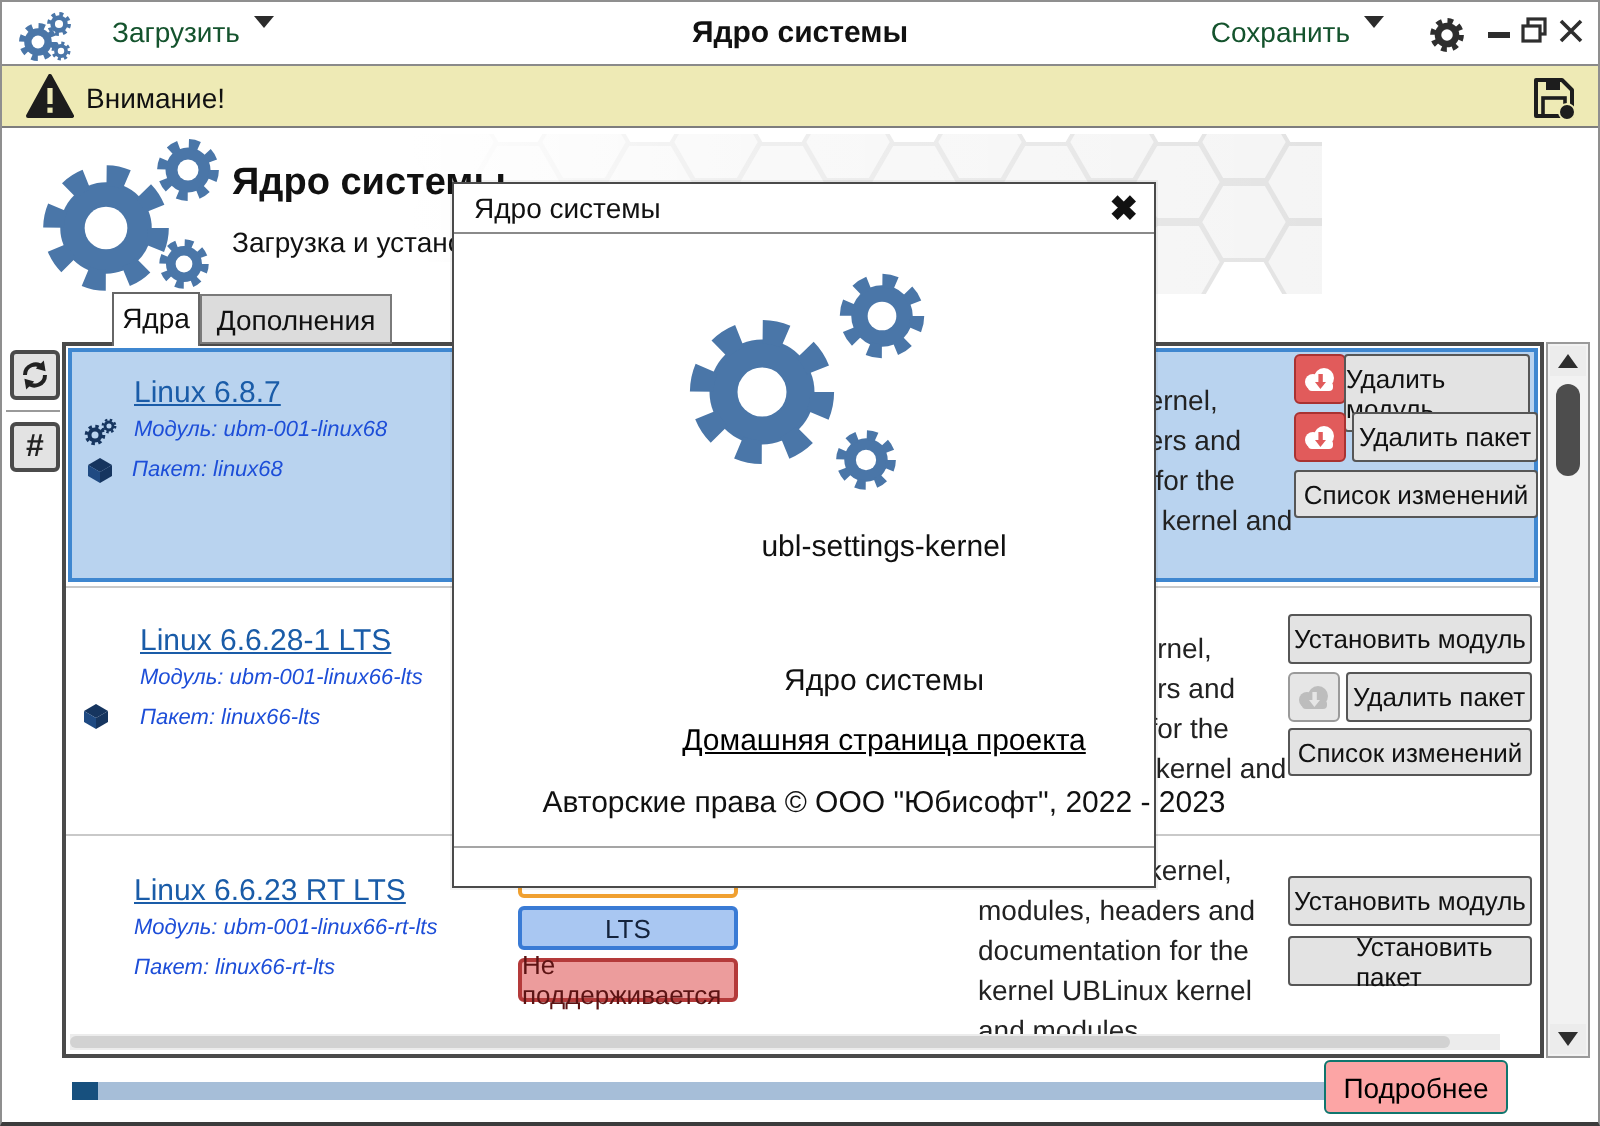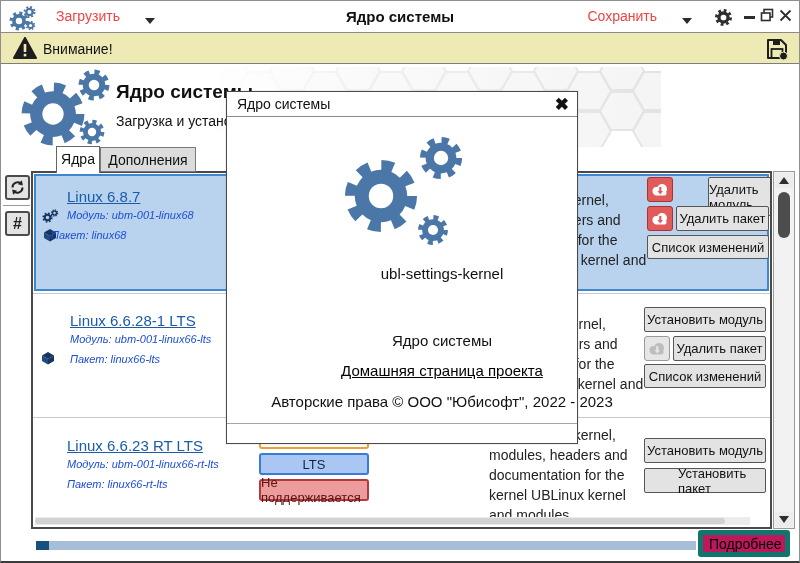--- a/index.html
+++ b/index.html
@@ -1,20 +1,20 @@
 <!DOCTYPE html>
 <html><head>
 <meta charset="utf-8">
 <style>
   html,body{margin:0;padding:0;background:#fff;font-family:"Liberation Sans",sans-serif;}
   .window{position:relative;width:800px;height:563px;box-sizing:border-box;border:1px solid #8f8f8f;border-bottom:2px solid #3c3c3c;overflow:hidden;background:#fff;}
   .abs{position:absolute;}
   
   .titlebar{left:0;top:0;width:100%;height:32px;background:#fff;border-bottom:1px solid #8a8a8a;box-sizing:border-box;}
-  .menu-label{font-size:14px;color:#ef4444;display:flex;align-items:flex-end;gap:25px;cursor:default;}
+  .menu-label{font-size:14px;color:#14532d;display:flex;align-items:flex-start;gap:7px;cursor:default;}
   .caret{width:0;height:0;border-left:5px solid transparent;border-right:5px solid transparent;border-top:6px solid #2b2b2b;display:inline-block;}
   .win-title{left:0;right:0;top:7px;text-align:center;font-size:15px;font-weight:600;color:#111;}
   .winbtn{width:16px;height:16px;display:flex;align-items:center;justify-content:center;}
   
   .warnbar{left:0;top:32px;width:100%;height:31px;background:#eeeab5;border-bottom:1px solid #7d7d7d;box-sizing:border-box;}
   .warn-text{font-size:14px;color:#111;}
   
   .hexfade{left:205px;top:66px;width:455px;height:80px;background:linear-gradient(90deg,#ffffff 0%,rgba(255,255,255,.55) 35%,rgba(255,255,255,.15) 100%);}
   .hdr-title{left:115px;top:80px;font-size:19px;font-weight:600;color:#111;}
   .hdr-sub{left:115px;top:112px;font-size:14px;color:#111;}
@@ -51,21 +51,21 @@
   .modal{left:225px;top:90px;width:352px;height:353px;background:#fff;border:1px solid #4a4a4a;box-sizing:border-box;z-index:20;box-shadow:0 0 0 1px rgba(0,0,0,.05);}
   .modal-titlebar{left:0;top:0;width:100%;height:25px;border-bottom:1px solid #8a8a8a;box-sizing:border-box;}
   .modal-title{left:10px;top:4px;font-size:14px;color:#111;}
   .modal-x{right:8px;top:2px;font-size:17px;font-weight:bold;color:#111;cursor:default;}
   .modal-center{left:0;width:100%;text-align:center;font-size:15px;color:#111;margin-left:40px;}
   .modal-link{color:#000000;text-decoration:underline;}
   .modal-footline{left:0;bottom:19px;width:100%;height:0;border-top:1px solid #a5a5a5;}
   
   .progress{left:35px;top:540px;width:660px;height:9px;background:#a6bed8;}
   .progress-fill{left:0;top:0;width:13px;height:9px;background:#17507e;}
-  .details-btn{left:697px;top:529px;width:92px;height:27px;font-size:14px;background:#be185d;border:5px solid #0f766e;border-radius:3px;}
+  .details-btn{left:661px;top:529px;width:92px;height:27px;font-size:14px;background:#fca5a5;border:1px solid #0f766e;border-radius:3px;}
 </style>
 </head>
 <body>
 
 <div class="window">
 
   <div class="abs titlebar">
     <svg class="abs" style="left:7px;top:3px;color:#4a76a8;" width="28" height="28">
       <defs>
         <g id="gearshape">
@@ -189,33 +189,33 @@
       <svg class="abs" style="left:6px;top:33px;color:#16355f;--hole:#b9d3ef;" width="17" height="14">
         <use href="#gearshape" transform="translate(5.5,8.5) scale(0.5)"></use>
         <use href="#gearshape" transform="translate(12.5,4) scale(0.36)"></use>
       </svg>
       <div class="abs kernel-meta" style="left:31px;top:33px;">Модуль: ubm-001-linux68</div>
       <svg class="abs" style="left:7px;top:52px;" width="14" height="14">
         <polygon points="1,4.5 7,1 13,4.5 7,8" fill="#16355f"></polygon>
         <polygon points="1,4.5 7,8 7,13.5 1,10" fill="#1f4a82"></polygon>
         <polygon points="13,4.5 7,8 7,13.5 13,10" fill="#16355f"></polygon>
       </svg>
-      <div class="abs kernel-meta" style="left:15px;top:53px;text-align:center;">Пакет: linux68</div>
+      <div class="abs kernel-meta" style="left:30px;top:53px;text-align:center;">Пакет: linux68</div>
       <div class="abs desc" style="left:446px;top:14px;">The UBLinux kernel, modules, headers and documentation for the kernel UBLinux kernel and modules</div>
 
       <div class="abs iconbtn-red" style="left:611px;top:1px;width:26px;height:25px;">
         <svg width="18" height="13">
           <circle cx="5.5" cy="8" r="4" fill="#fff"></circle>
             <circle cx="11" cy="6" r="5" fill="#fff"></circle>
             <rect x="3" y="8" width="12.5" height="4.5" rx="2" fill="#fff"></rect>
           <rect x="8.2" y="4" width="2.2" height="4.5" fill="#e15b5b"></rect>
             <polygon points="6.5,8 12,8 9.2,11.5" fill="#e15b5b"></polygon>
         </svg>
       </div>
-      <div class="abs btn" style="left:672px;top:1px;width:93px;height:39px;">Удалить модуль</div>
+      <div class="abs btn" style="left:636px;top:1px;width:93px;height:39px;">Удалить модуль</div>
       <div class="abs iconbtn-red" style="left:611px;top:30px;width:26px;height:25px;">
         <svg width="18" height="13">
           <circle cx="5.5" cy="8" r="4" fill="#fff"></circle>
             <circle cx="11" cy="6" r="5" fill="#fff"></circle>
             <rect x="3" y="8" width="12.5" height="4.5" rx="2" fill="#fff"></rect>
           <rect x="8.2" y="4" width="2.2" height="4.5" fill="#e15b5b"></rect>
             <polygon points="6.5,8 12,8 9.2,11.5" fill="#e15b5b"></polygon>
         </svg>
       </div>
       <div class="abs btn" style="left:640px;top:30px;width:93px;height:25px;">Удалить пакет</div>

